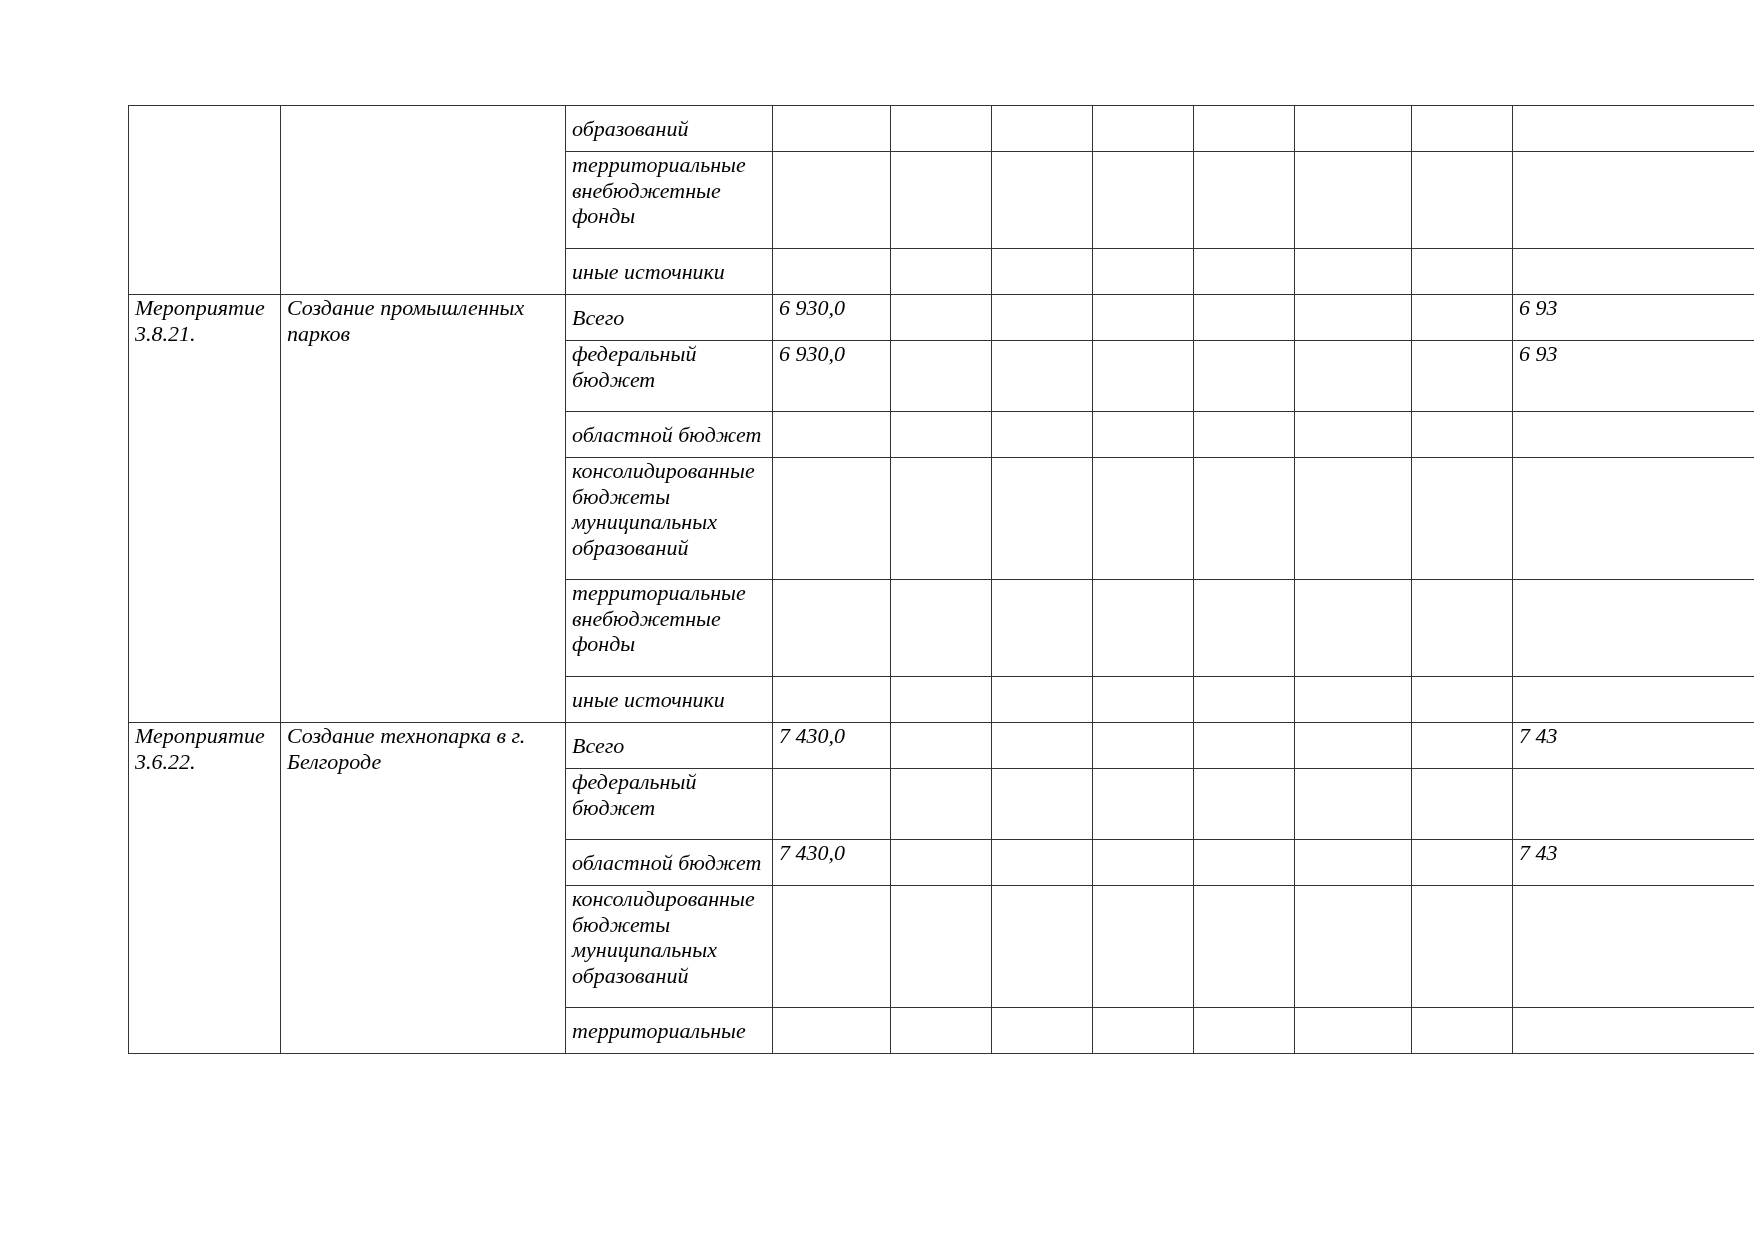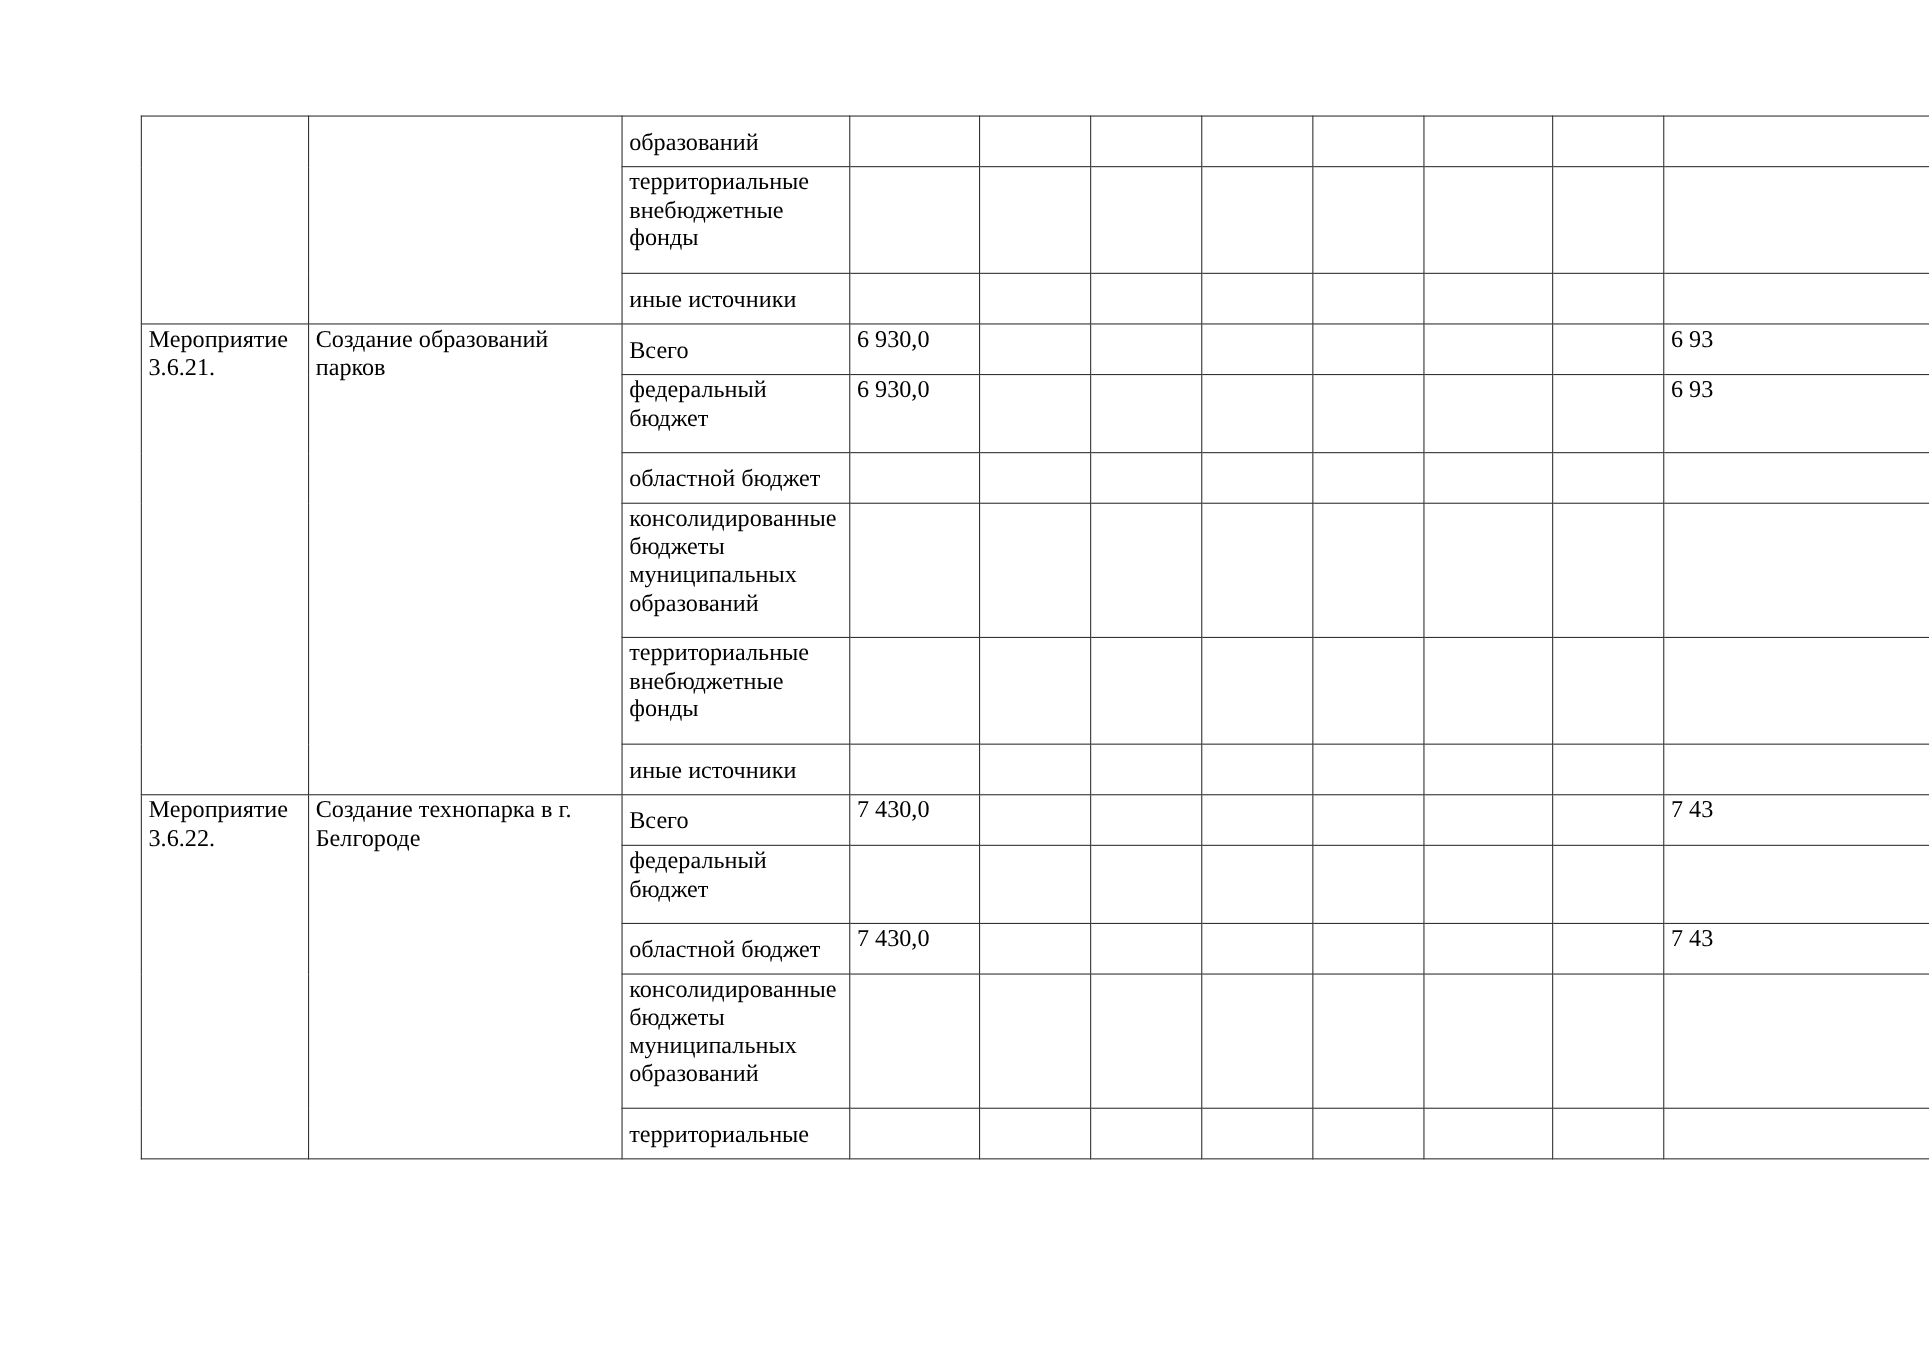--- a/index.html
+++ b/index.html
@@ -1,18 +1,18 @@
 <!DOCTYPE html>
 <html><head>
 <meta charset="utf-8">
 <style>
   html, body { margin: 0; padding: 0; background: #ffffff; }
   body { width: 1754px; height: 1240px; position: relative; overflow: hidden;
          font-family: "Liberation Serif", "DejaVu Serif", serif; color: #000; }
-  #page { position: absolute; left: 0; top: 0; width: 1754px; height: 1100px; }
+  #page { position: absolute; left: 0; top: 0; width: 1754px; height: 1100px; font-style: italic; }
   table.budget { position: absolute; left: 128px; top: 105px; border-collapse: collapse;
                  table-layout: fixed; width: 1700px; }
   table.budget td { border: 1.5px solid #333; padding: 0 6px; vertical-align: top;
                     font-size: 22px; line-height: 25.5px; box-sizing: border-box; }
   td.src { padding-top: 10px; }
   td.src.one { vertical-align: middle; padding-top: 0; }
   td.num { text-align: left; padding-right: 24px; vertical-align: middle; }
   td.num-right { text-align: left; padding-left: 24px; vertical-align: middle; white-space: nowrap; overflow: hidden; }
   td.code, td.name { padding-top: 10px; }
 </style>
@@ -64,22 +64,22 @@
           <td class="num"></td>
           <td></td>
           <td></td>
           <td></td>
           <td></td>
           <td></td>
           <td></td>
           <td class="num-right"></td>
         </tr>
         <tr style="height: 46px;">
-          <td class="code" rowspan="6">Мероприятие 3.6.21.</td>
-          <td class="name" rowspan="6">Создание образований парков</td>
+          <td class="code" rowspan="6">Мероприятие 3.8.21.</td>
+          <td class="name" rowspan="6">Создание промышленных парков</td>
           <td class="src one">Всего</td>
           <td class="num">6 930,0</td>
           <td></td>
           <td></td>
           <td></td>
           <td></td>
           <td></td>
           <td></td>
           <td class="num-right">6 93</td>
         </tr>

